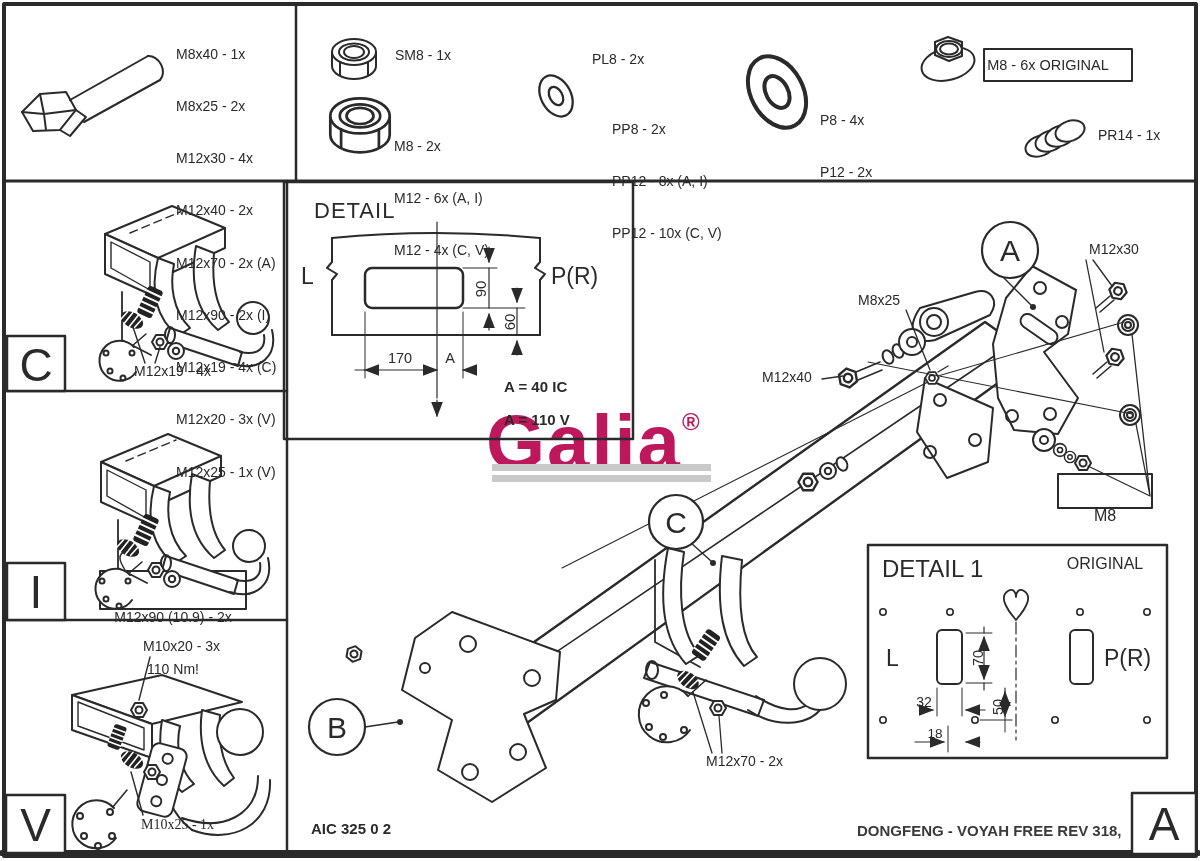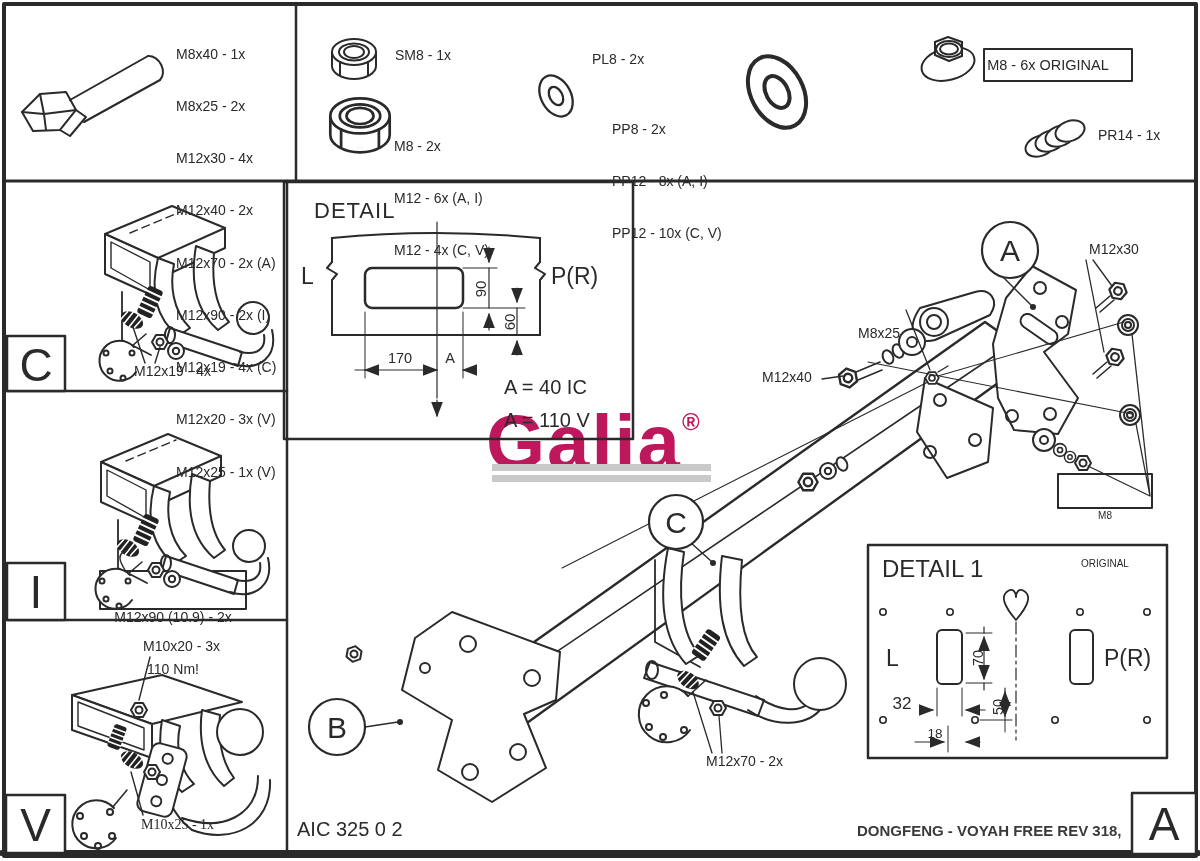--- a/index.html
+++ b/index.html
@@ -1,21 +1,21 @@
 <!DOCTYPE html>
 <html><head>
 <meta charset="utf-8">
 <style>
   html,body{margin:0;padding:0;background:#888;}
   .page{position:relative;width:1200px;height:861px;background:#fff;overflow:hidden;
         font-family:"Liberation Sans",sans-serif;color:#2a2a2a;}
   .lay{position:absolute;left:0;top:0;}
   .txt{position:absolute;white-space:pre;color:#2a2a2a;z-index:3;}
   .f14{font-size:14px;line-height:17.4px;}
-  .f15{font-size:20px;line-height:18px;}
+  .f15{font-size:15px;line-height:18px;font-weight:bold;}
   .title{font-size:22px;letter-spacing:1px;}
   .big{font-size:23px;}
   .ctr{text-align:center;}
   .list div{white-space:pre;}
   .logo{position:absolute;left:486px;top:384px;z-index:1;color:#be185d;
         font-weight:bold;font-size:76px;letter-spacing:2px;line-height:76px;}
   .logo sup{font-size:24px;vertical-align:38px;letter-spacing:0;}
   .logobar{position:absolute;height:7px;background:#c9c9c9;z-index:1;}
   svg text{font-family:"Liberation Sans",sans-serif;fill:#2a2a2a;}
 </style>
@@ -345,20 +345,24 @@
     <div>M8 - 2x</div>
     <div>M12 - 6x (A, I)</div>
     <div>M12 - 4x (C, V)</div>
   </div>
   <div class="txt f14" style="left:592px;top:51px;">PL8 - 2x</div>
   <div class="txt list f14" style="left:592px;top:86px;margin-left:20px;">
     <div>PP8 - 2x</div>
     <div>PP12 - 8x (A, I)</div>
     <div>PP12 - 10x (C, V)</div>
   </div>
+  <div class="txt list f14" style="left:820px;top:77px;">
+    <div>P8 - 4x</div>
+    <div>P12 - 2x</div>
+  </div>
   <div class="txt ctr" style="left:984px;top:49px;width:128px;line-height:32px;font-size:14.5px;">M8 - 6x ORIGINAL</div>
   <div class="txt f14" style="left:1098px;top:127px;">PR14 - 1x</div>
 
   <div class="txt ctr" style="left:7px;top:338px;width:58px;font-size:46px;font-weight:400;">C</div>
   <div class="txt ctr" style="left:7px;top:565px;width:58px;font-size:46px;font-weight:400;">I</div>
   <div class="txt ctr" style="left:6px;top:798px;width:59px;font-size:46px;font-weight:400;">V</div>
   <div class="txt f14" style="left:134px;top:363px;">M12x19 - 4x</div>
   <div class="txt ctr f14" style="left:100px;top:574px;width:146px;">
     <div>M12x90 (10.9) - 2x</div>
     <div>110 Nm!</div>
@@ -370,33 +374,33 @@
   <div class="txt big" style="left:301px;top:263px;">L</div>
   <div class="txt big" style="left:551px;top:263px;">P(R)</div>
   <div class="txt ctr" style="left:376px;top:350px;width:48px;font-size:14.5px;">170</div>
   <div class="txt ctr" style="left:438px;top:350px;width:24px;font-size:14.5px;">A</div>
   <div class="txt f15" style="left:504px;top:378px;">A = 40 IC</div>
   <div class="txt f15" style="left:504px;top:396px;margin-top:15px;">A = 110 V</div>
 
   <div class="txt" style="left:882px;top:555px;font-size:24px;">DETAIL 1</div>
   <div class="txt big" style="left:886px;top:645px;">L</div>
   <div class="txt big" style="left:1104px;top:645px;">P(R)</div>
-  <div class="txt ctr" style="left:888px;top:694px;width:28px;font-size:17px;">32</div>
+  <div class="txt ctr" style="left:910px;top:694px;width:28px;font-size:14px;">32</div>
   <div class="txt ctr" style="left:921px;top:726px;width:28px;font-size:13.5px;">18</div>
 
-  <div class="txt f14" style="left:858px;top:292px;margin-top:33px;">M8x25</div>
+  <div class="txt f14" style="left:858px;top:292px;">M8x25</div>
   <div class="txt f14" style="left:1089px;top:241px;">M12x30</div>
   <div class="txt f14" style="left:762px;top:369px;">M12x40</div>
-  <div class="txt ctr" style="left:1058px;top:476px;width:94px;font-size:10px;line-height:16px;">
+  <div class="txt ctr" style="left:1058px;top:476px;width:94px;font-size:16px;line-height:16px;">
     <div>M8</div>
     <div>ORIGINAL</div>
   </div>
   <div class="txt f14" style="left:706px;top:753px;">M12x70 - 2x</div>
 
-  <div class="txt f15" style="left:297px;top:820px;">AIC 325 0 2</div>
+  <div class="txt f15" style="left:311px;top:820px;">AIC 325 0 2</div>
   <div class="txt" style="left:857px;top:785px;font-size:15px;line-height:18.5px;font-weight:bold;color:#3a3a3a;">
     <div>DONGFENG - VOYAH FREE REV 318,</div>
     
     
   </div>
   <div class="txt ctr" style="left:1132px;top:797px;width:64px;font-size:46px;">A</div>
 
 </div>
 
 </body></html>

